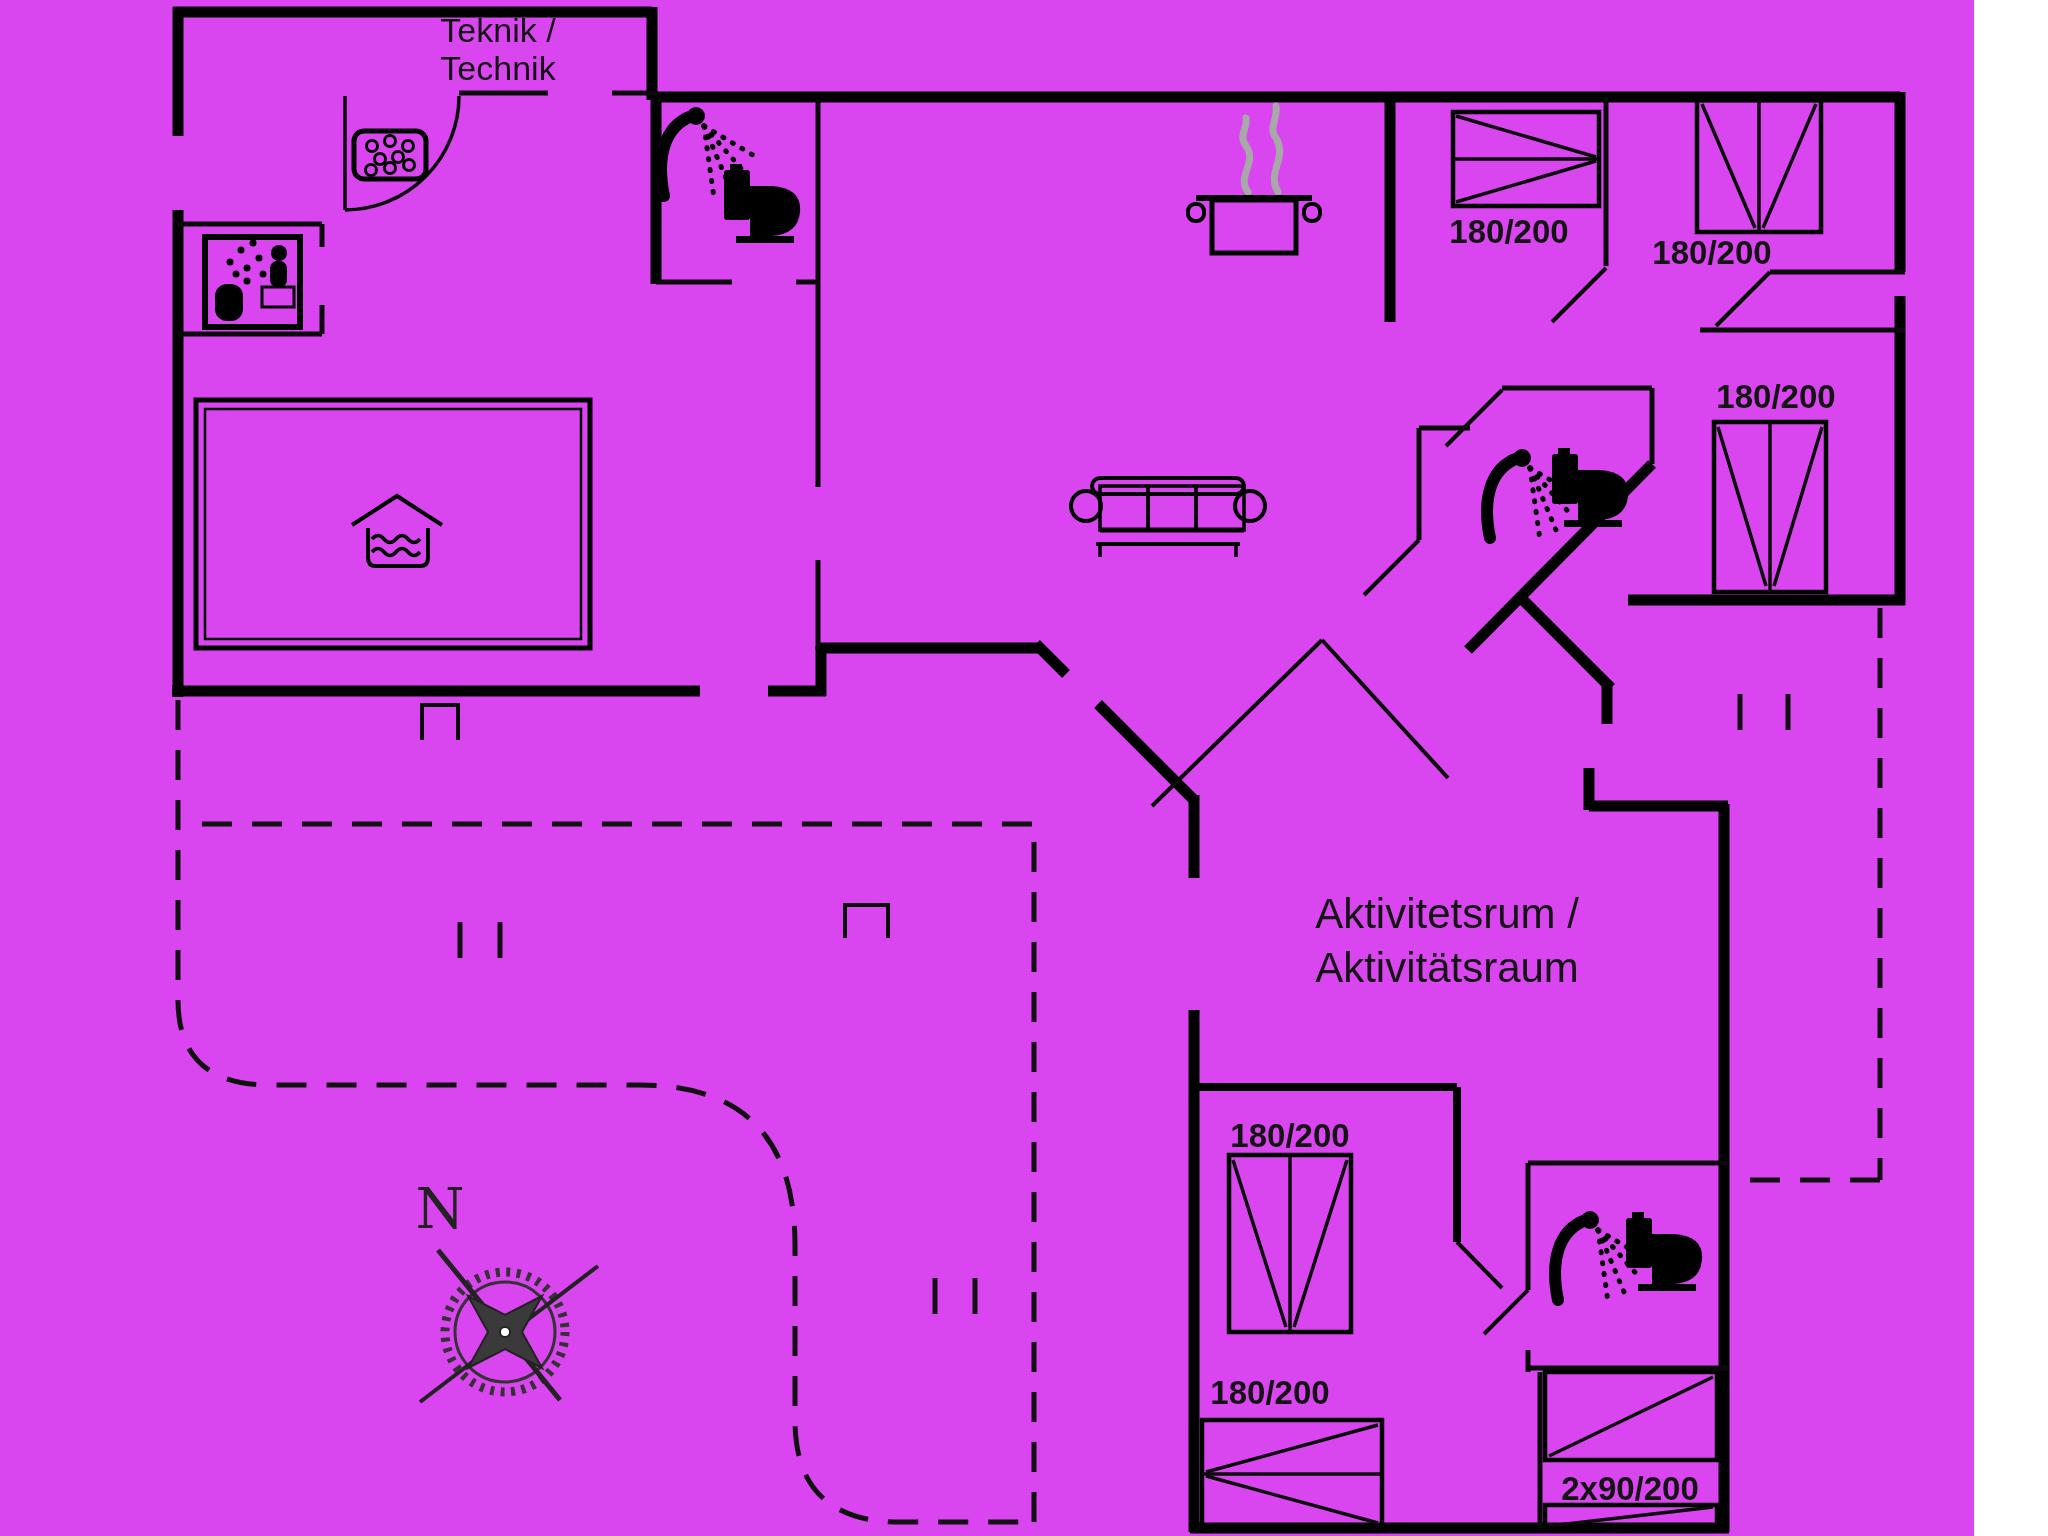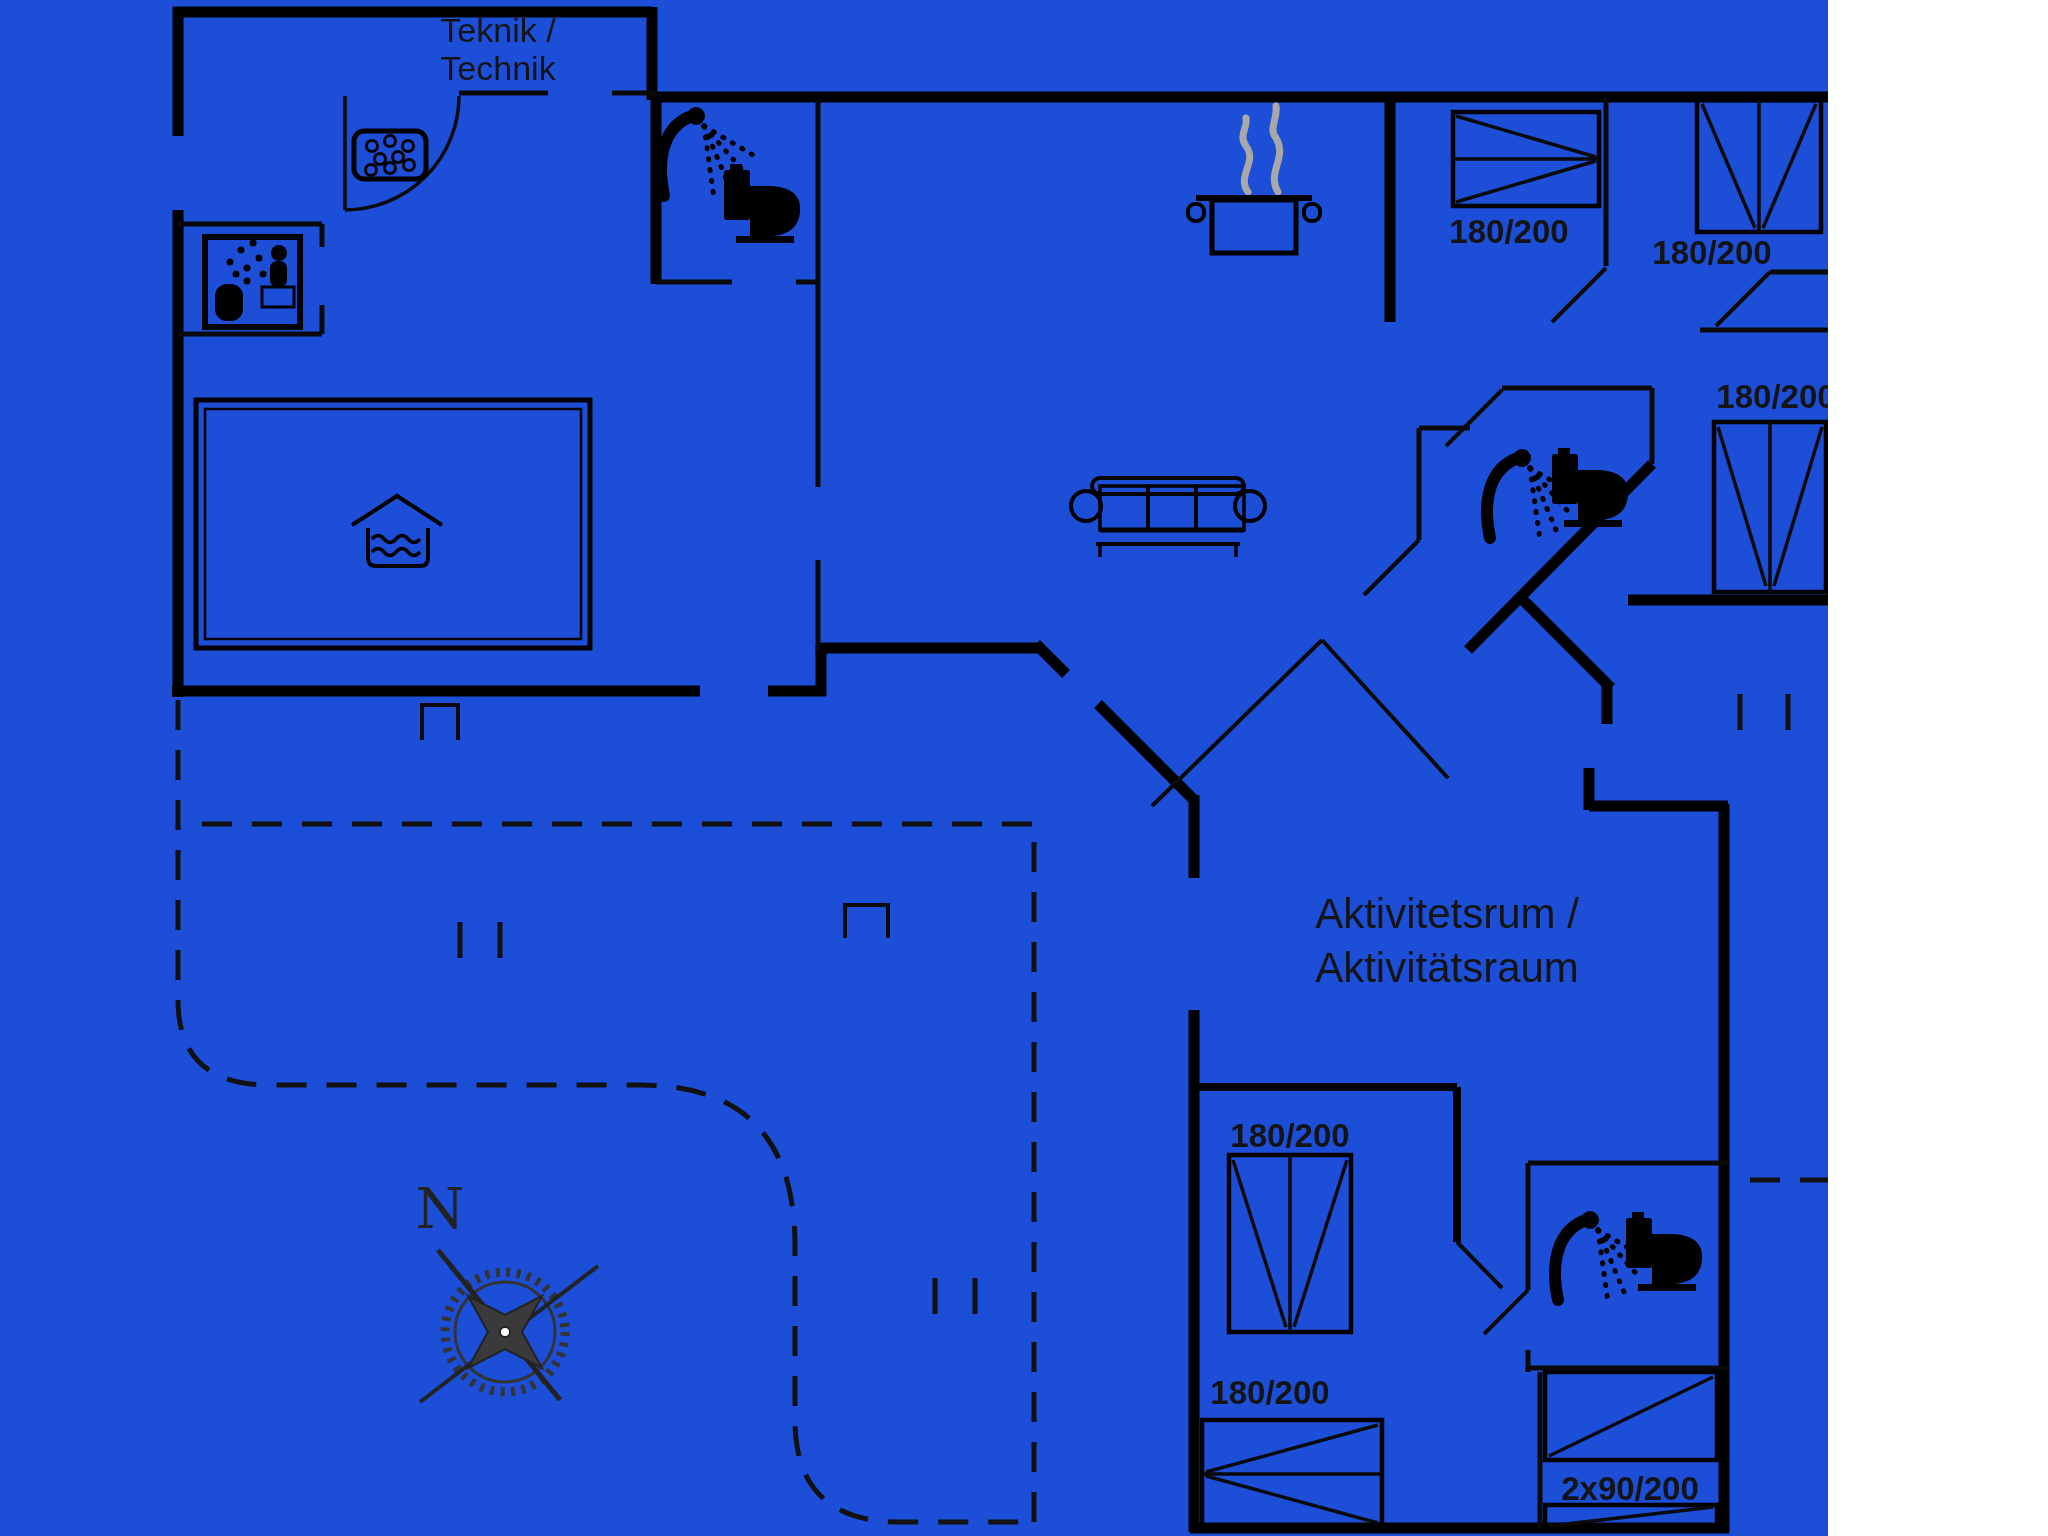--- a/index.html
+++ b/index.html
@@ -1,16 +1,16 @@
 <!DOCTYPE html>
 <html><head>
 <meta charset="utf-8">
 <style>
   html,body{margin:0;padding:0;background:#ffffff;}
-  .page{width:1828px;height:1536px;position:relative;background:#1d4ed8;overflow:hidden;}
+  .page{width:1974px;height:1536px;position:relative;background:#d946ef;overflow:hidden;}
   svg{display:block;}
   .wallT{stroke:#000;stroke-width:11;fill:none;stroke-linecap:butt;}
   .wall8{stroke:#000;stroke-width:8;fill:none;}
   .wall5{stroke:#0a0a0a;stroke-width:5;fill:none;}
   .wall3{stroke:#0a0a0a;stroke-width:3.5;fill:none;}
   .leaf{stroke:#0a0a0a;stroke-width:4;fill:none;}
   .dash{stroke:#111;stroke-width:5;fill:none;stroke-dasharray:30 20;}
   .tick{stroke:#111;stroke-width:5;fill:none;}
   .icon-stroke{stroke:#000;fill:none;}
   .dim{font:bold 33px "Liberation Sans",sans-serif;fill:#141414;text-anchor:middle;}

